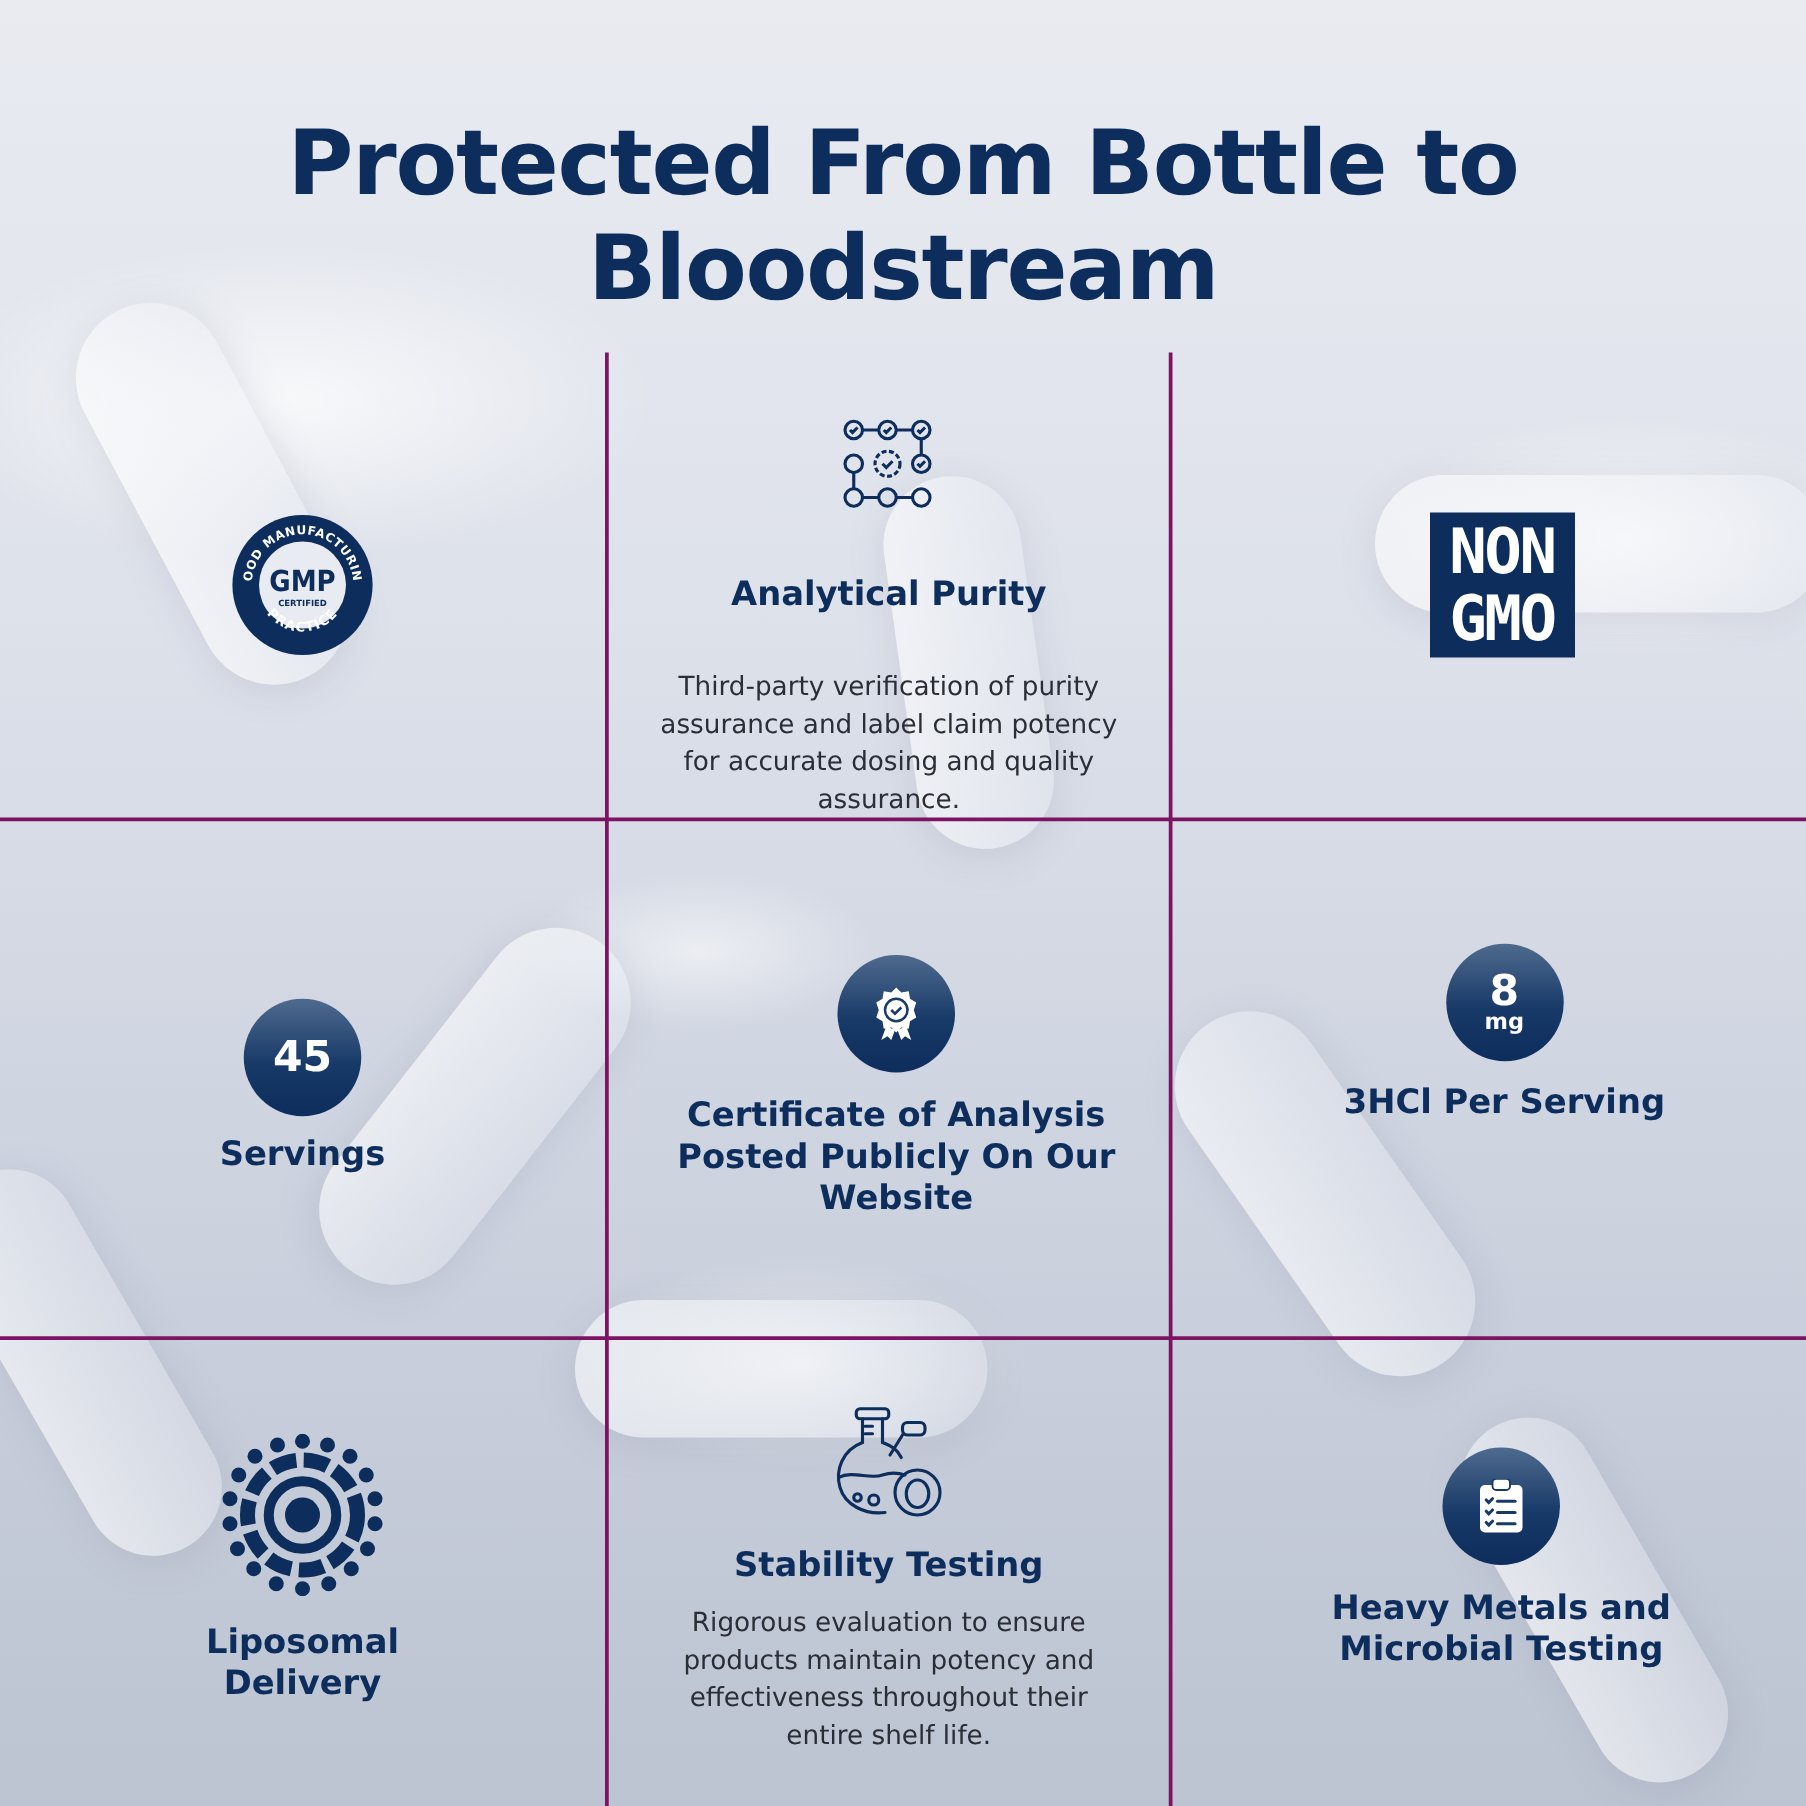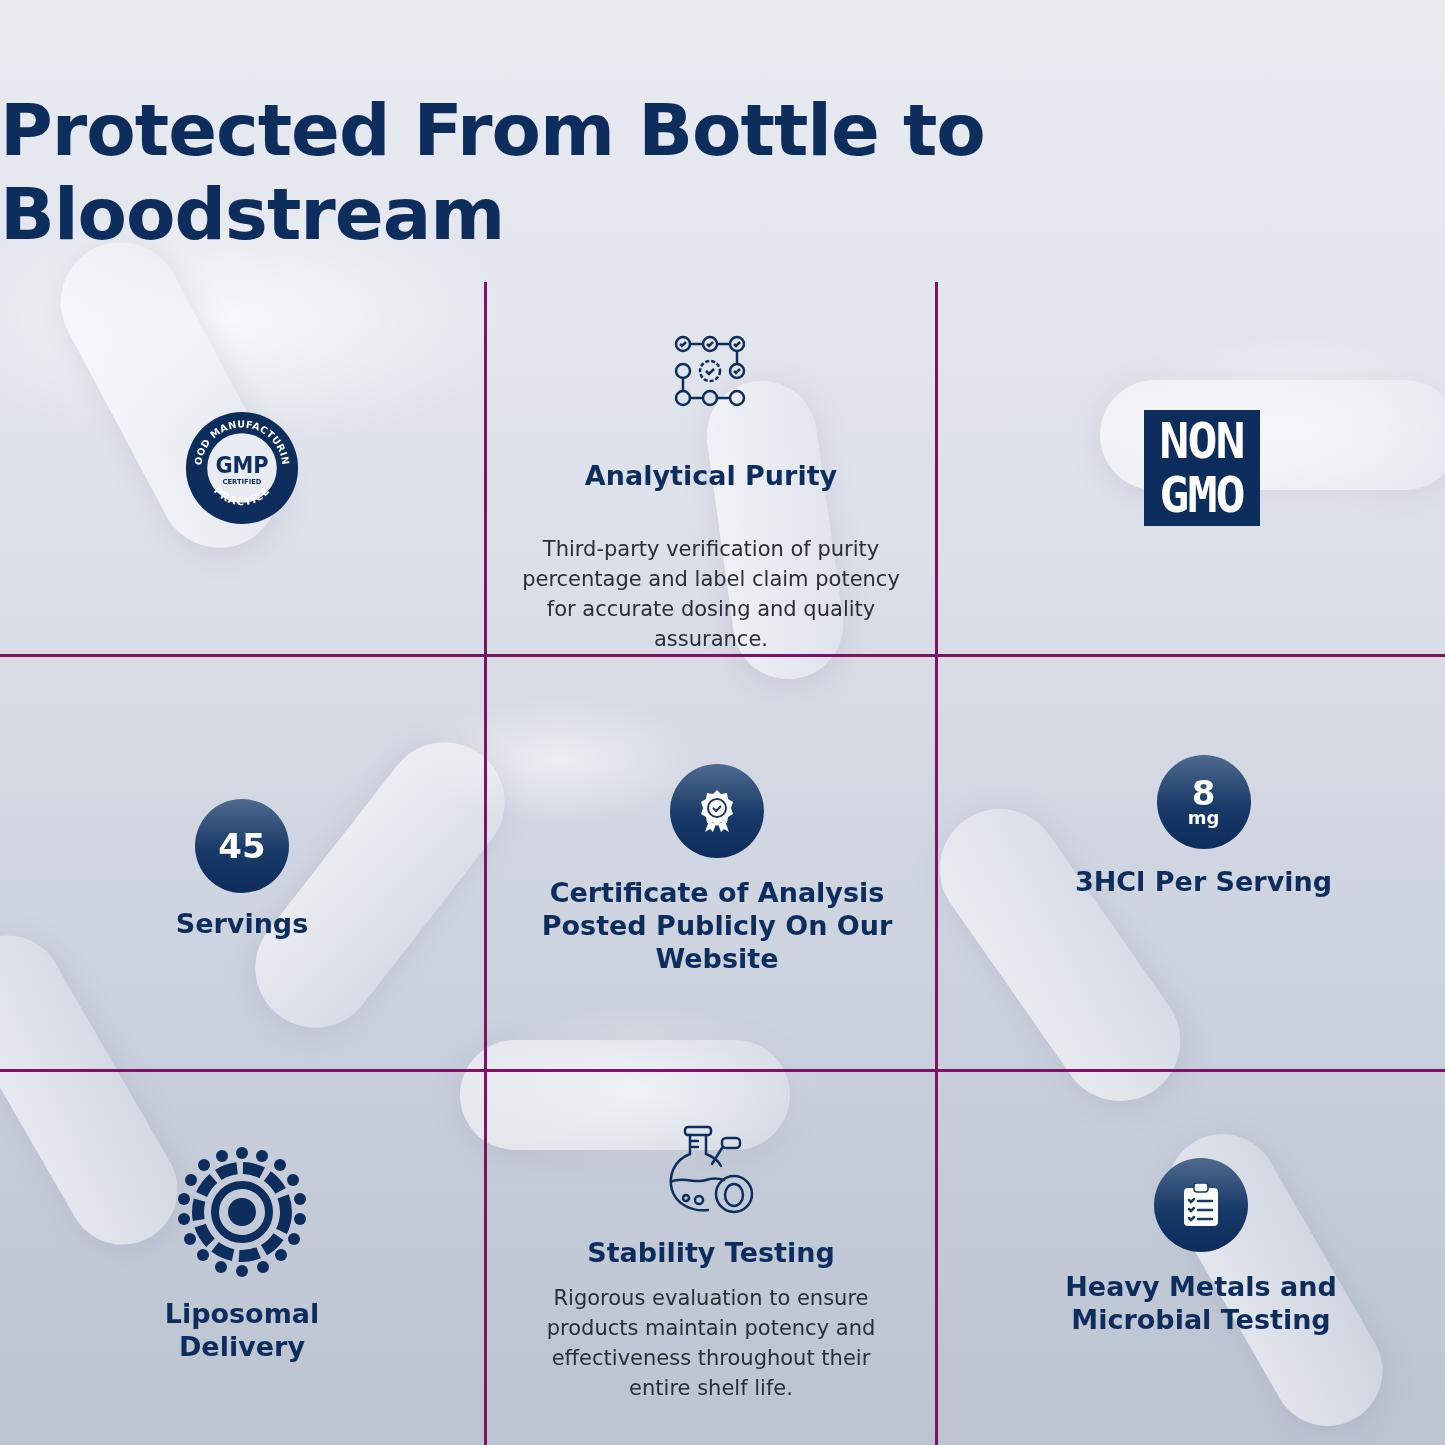--- a/index.html
+++ b/index.html
@@ -12,21 +12,21 @@
       radial-gradient(ellipse 260px 120px at 640px 1090px, rgba(255,255,255,0.6), rgba(255,255,255,0) 70%),
       radial-gradient(ellipse 200px 90px at 560px 760px, rgba(255,255,255,0.55), rgba(255,255,255,0) 70%),
       linear-gradient(180deg, #e9ebf1 0%, #dde1ea 35%, #cdd3df 65%, #bcc3d1 100%);
   }
   .capsule {
     position: absolute; border-radius: 60px;
     background: linear-gradient(90deg, rgba(255,255,255,0.55), rgba(235,238,245,0.35));
     box-shadow: 0 6px 30px rgba(120,130,150,0.18);
   }
   .title {
-    position: absolute; left: 0; top: 88px; width: 1445px; text-align: left;
+    position: absolute; left: 0; top: 88px; width: 1445px; text-align: center;
     font-size: 72px; font-weight: 700; color: #0d2d5c; letter-spacing: -1px;
     font-family: "DejaVu Sans", sans-serif;
   }
   .vline { position: absolute; width: 3px; background: #7d1463; }
   .hline { position: absolute; height: 3px; background: #7d1463; }
   .cell {
     position: absolute; display: flex; flex-direction: column;
     align-items: center; justify-content: center; text-align: center;
   }
   .cell-title {
@@ -106,21 +106,21 @@
     <line x1="10" y1="44" x2="10" y2="57"></line>
     <circle cx="10" cy="64" r="7"></circle>
       <circle cx="37" cy="64" r="7"></circle>
       <circle cx="64" cy="64" r="7"></circle>
     <line x1="17" y1="64" x2="30" y2="64"></line>
       <line x1="44" y1="64" x2="57" y2="64"></line>
   </svg>
   <div class="cell-title" style="margin-top:22px;">Analytical Purity</div>
   <div class="cell-desc">
     <div>Third-party verification of purity</div>
-    <div>percentage and label claim potency</div>
+    <div>assurance and label claim potency</div>
     <div>for accurate dosing and quality</div>
     <div>assurance.</div>
   </div>
 </div>
 
 <div class="cell" style="left:938px;top:282px;width:507px;height:372px;padding-left:20px;box-sizing:border-box;">
   <div class="nongmo">
     <span>NON</span>
     <span>GMO</span>
   </div>

